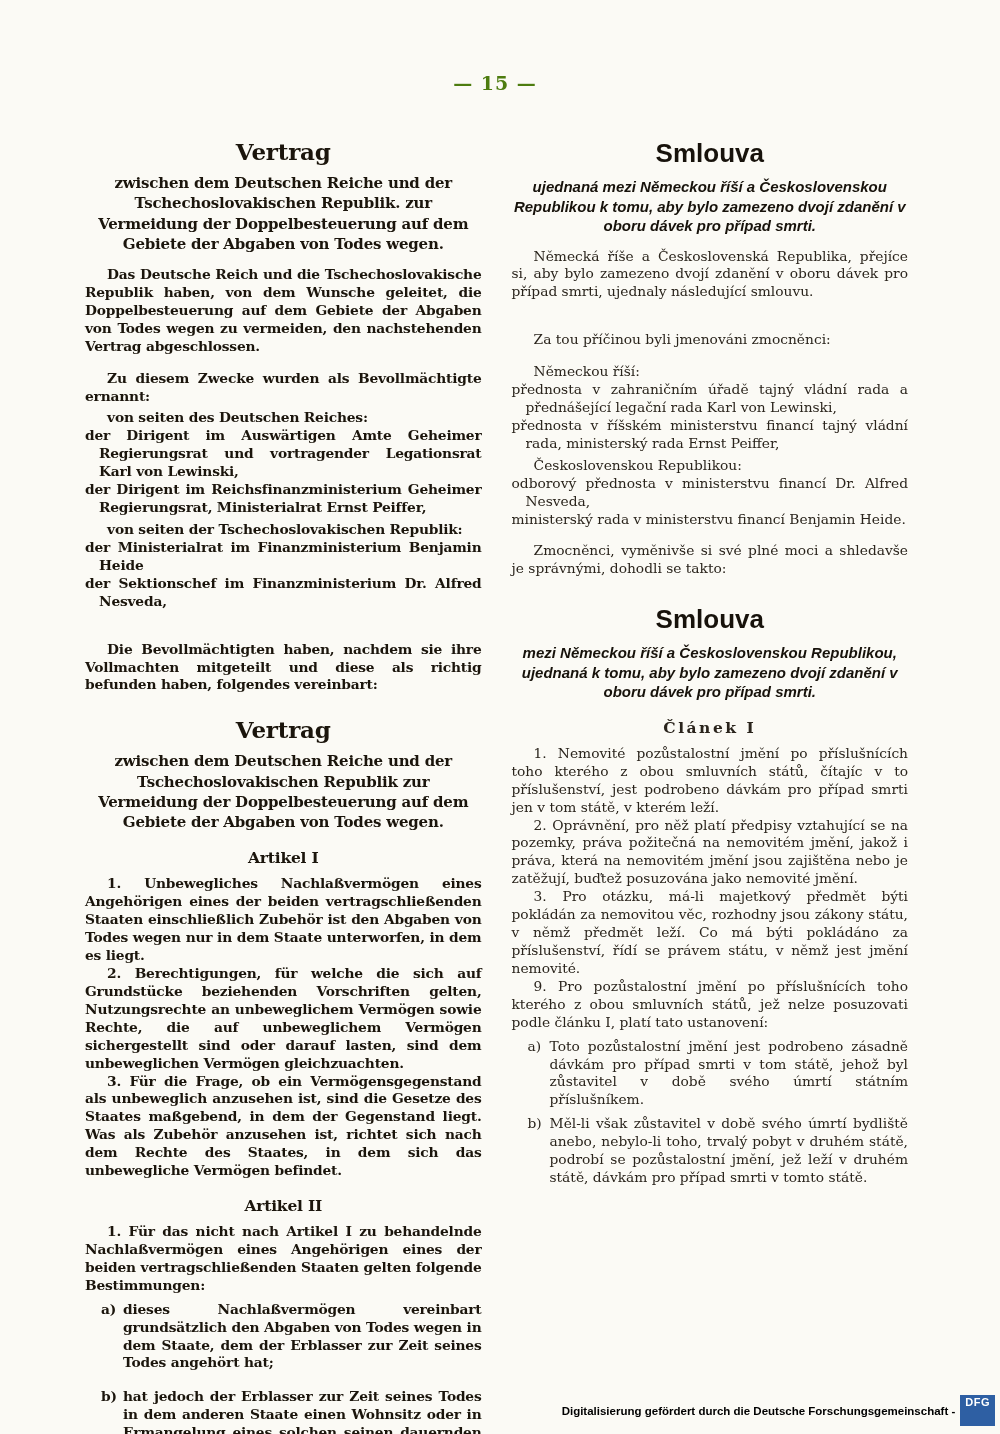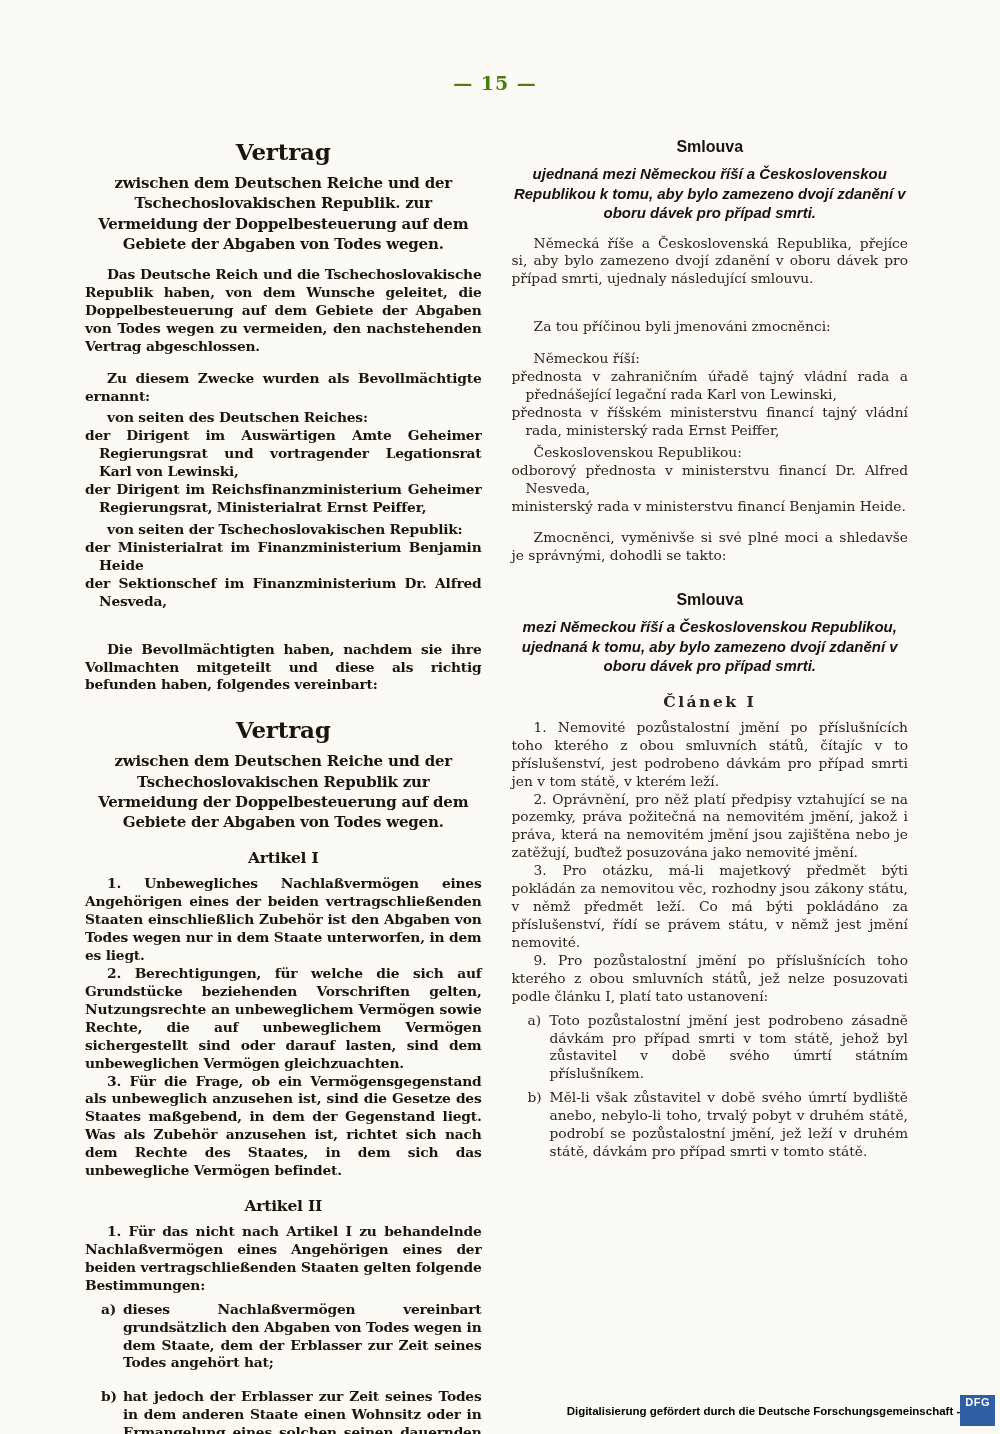--- a/index.html
+++ b/index.html
@@ -27,21 +27,21 @@
   
   .col-de { font-weight: bold; color: #1b150c; letter-spacing: -0.2px; }
   .col-de .title { font-size: 23px; }
   .col-de .subtitle { font-size: 15px; line-height: 1.35; }
 
   
   .col-cs { color: #2a241c; }
   .col-cs .title, .col-cs .subtitle {
     font-family: "Liberation Sans", sans-serif; font-weight: bold; color: #17120b;
   }
-  .col-cs .title { font-size: 16px; }
+  .col-cs .title { font-size: 26px; }
   .col-cs .subtitle { font-size: 15px; line-height: 1.3; font-style: italic; }
   .col-cs .art { letter-spacing: 2.5px; }
 
   .title { text-align: center; margin: 0 0 8px 0; font-weight: bold; }
   .subtitle { text-align: center; margin: 0 0 12px 0; font-weight: bold; }
 
   p {
     margin: 0;
     font-size: 13.8px;
     line-height: 1.3;
@@ -58,21 +58,21 @@
     font-size: 15.5px; margin: 16px 0 8px 0;
   }
 
   .li { display: flex; margin-top: 6px; padding-left: 16px; }
   .li .label { flex: 0 0 22px; font-size: 13.8px; line-height: 1.3; }
   .li .text { flex: 1 1 auto; }
   .li.gap { margin-top: 16px; }
 
   .footer {
     position: absolute; right: 5px; bottom: 8px;
-    display: flex; align-items: center; 
+    display: flex; align-items: center; gap: 5px;
     font-family: "Liberation Sans", sans-serif;
     font-size: 11.5px; font-weight: bold; color: #000;
   }
   .dfg-badge {
     display: inline-block;
     background: #2e5fa3; color: #ffffff;
     font-size: 11px; font-weight: bold;
     padding: 1px 5px 18px 5px;
     letter-spacing: 0.5px;
   }

